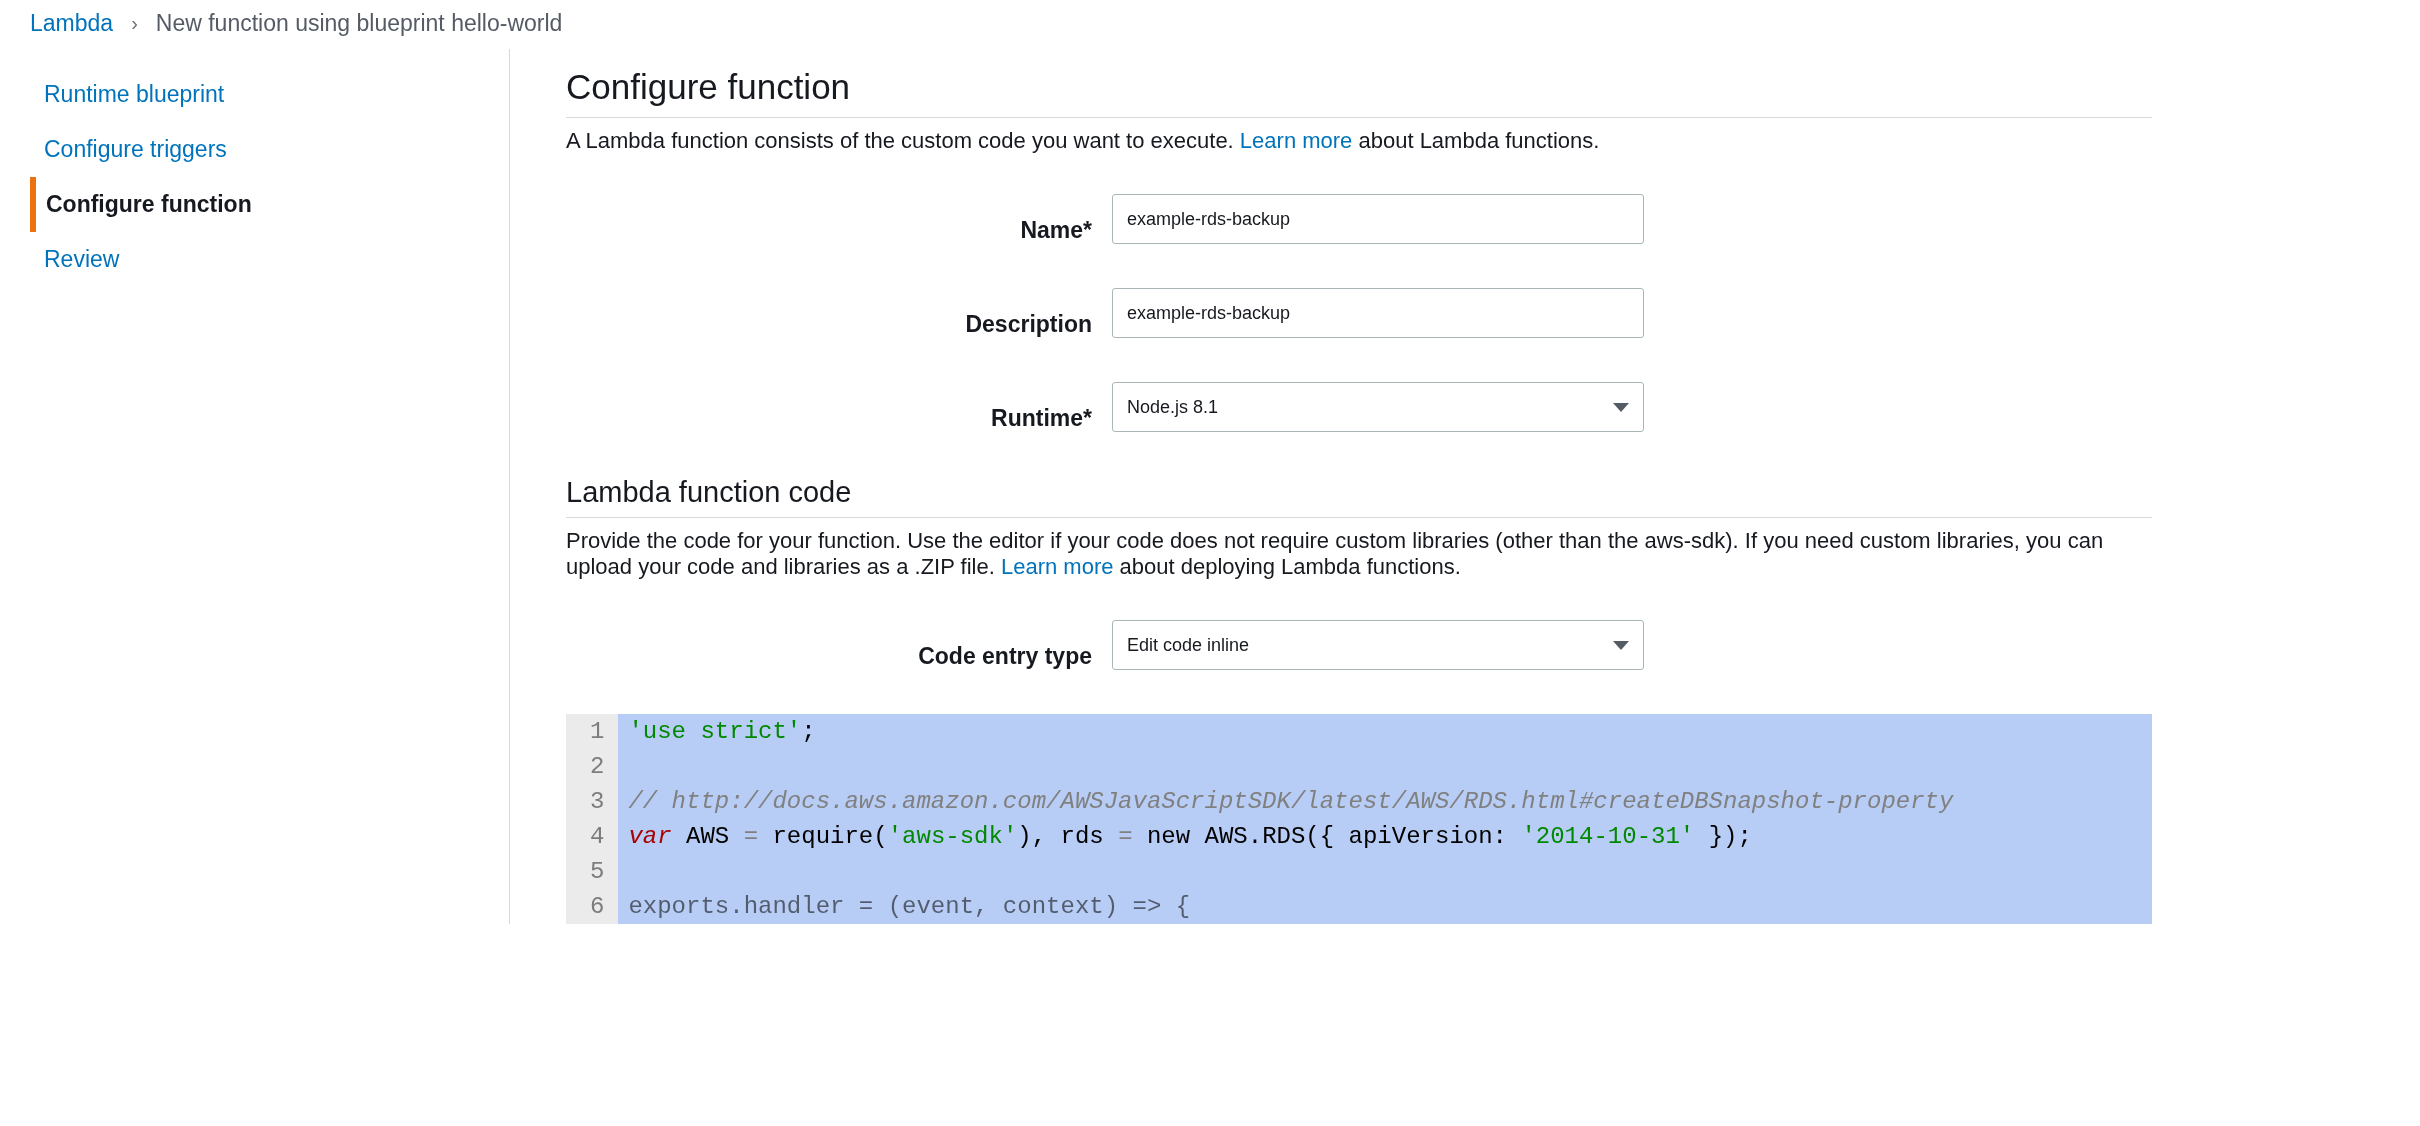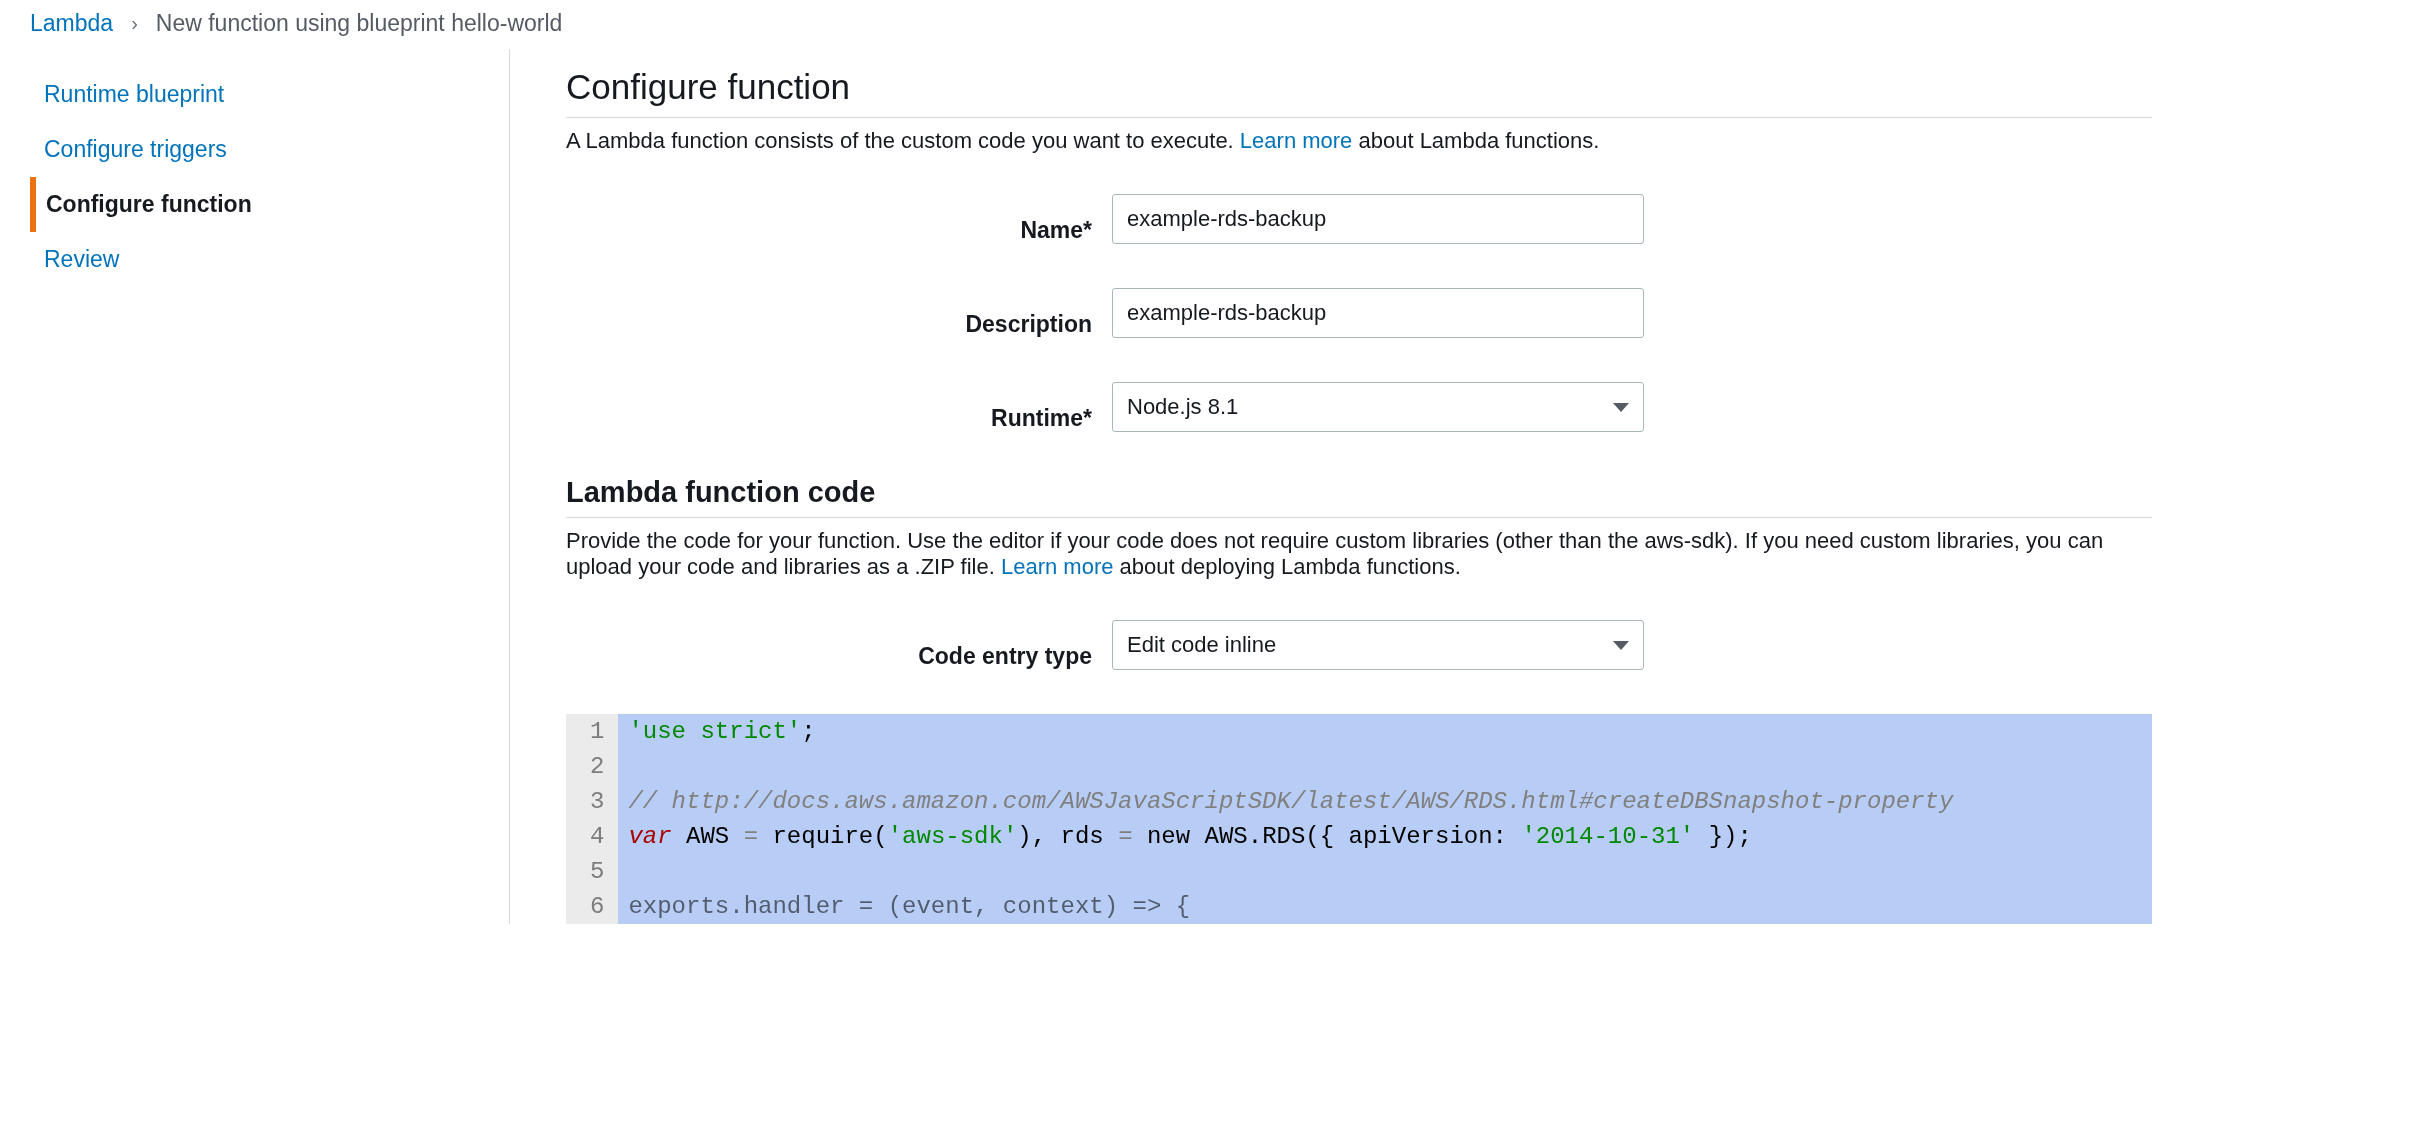--- a/index.html
+++ b/index.html
@@ -78,39 +78,39 @@
   }
   .form-control {
     width: 532px;
   }
   input.text-input, .select {
     width: 100%;
     height: 50px;
     border: 1px solid #aab7b8;
     border-radius: 3px;
     padding: 0 14px;
-    font-size: 22px;
+    font-size: 18px;
     color: #16191f;
     background: #fff;
   }
   .select {
     display: flex;
     align-items: center;
     justify-content: space-between;
     cursor: pointer;
   }
   .select .caret {
     width: 0; height: 0;
     border-left: 8px solid transparent;
     border-right: 8px solid transparent;
     border-top: 9px solid #545b64;
   }
   h2.sub-title {
     font-size: 29px;
-    font-weight: 700;
+    font-weight: 400;
     color: #16191f;
     margin-top: 10px;
     margin-bottom: 8px;
   }
   .code-editor {
     display: flex;
     font-family: "Menlo", "Consolas", "Courier New", monospace;
     font-size: 24px;
     line-height: 35px;
     margin-top: 10px;

